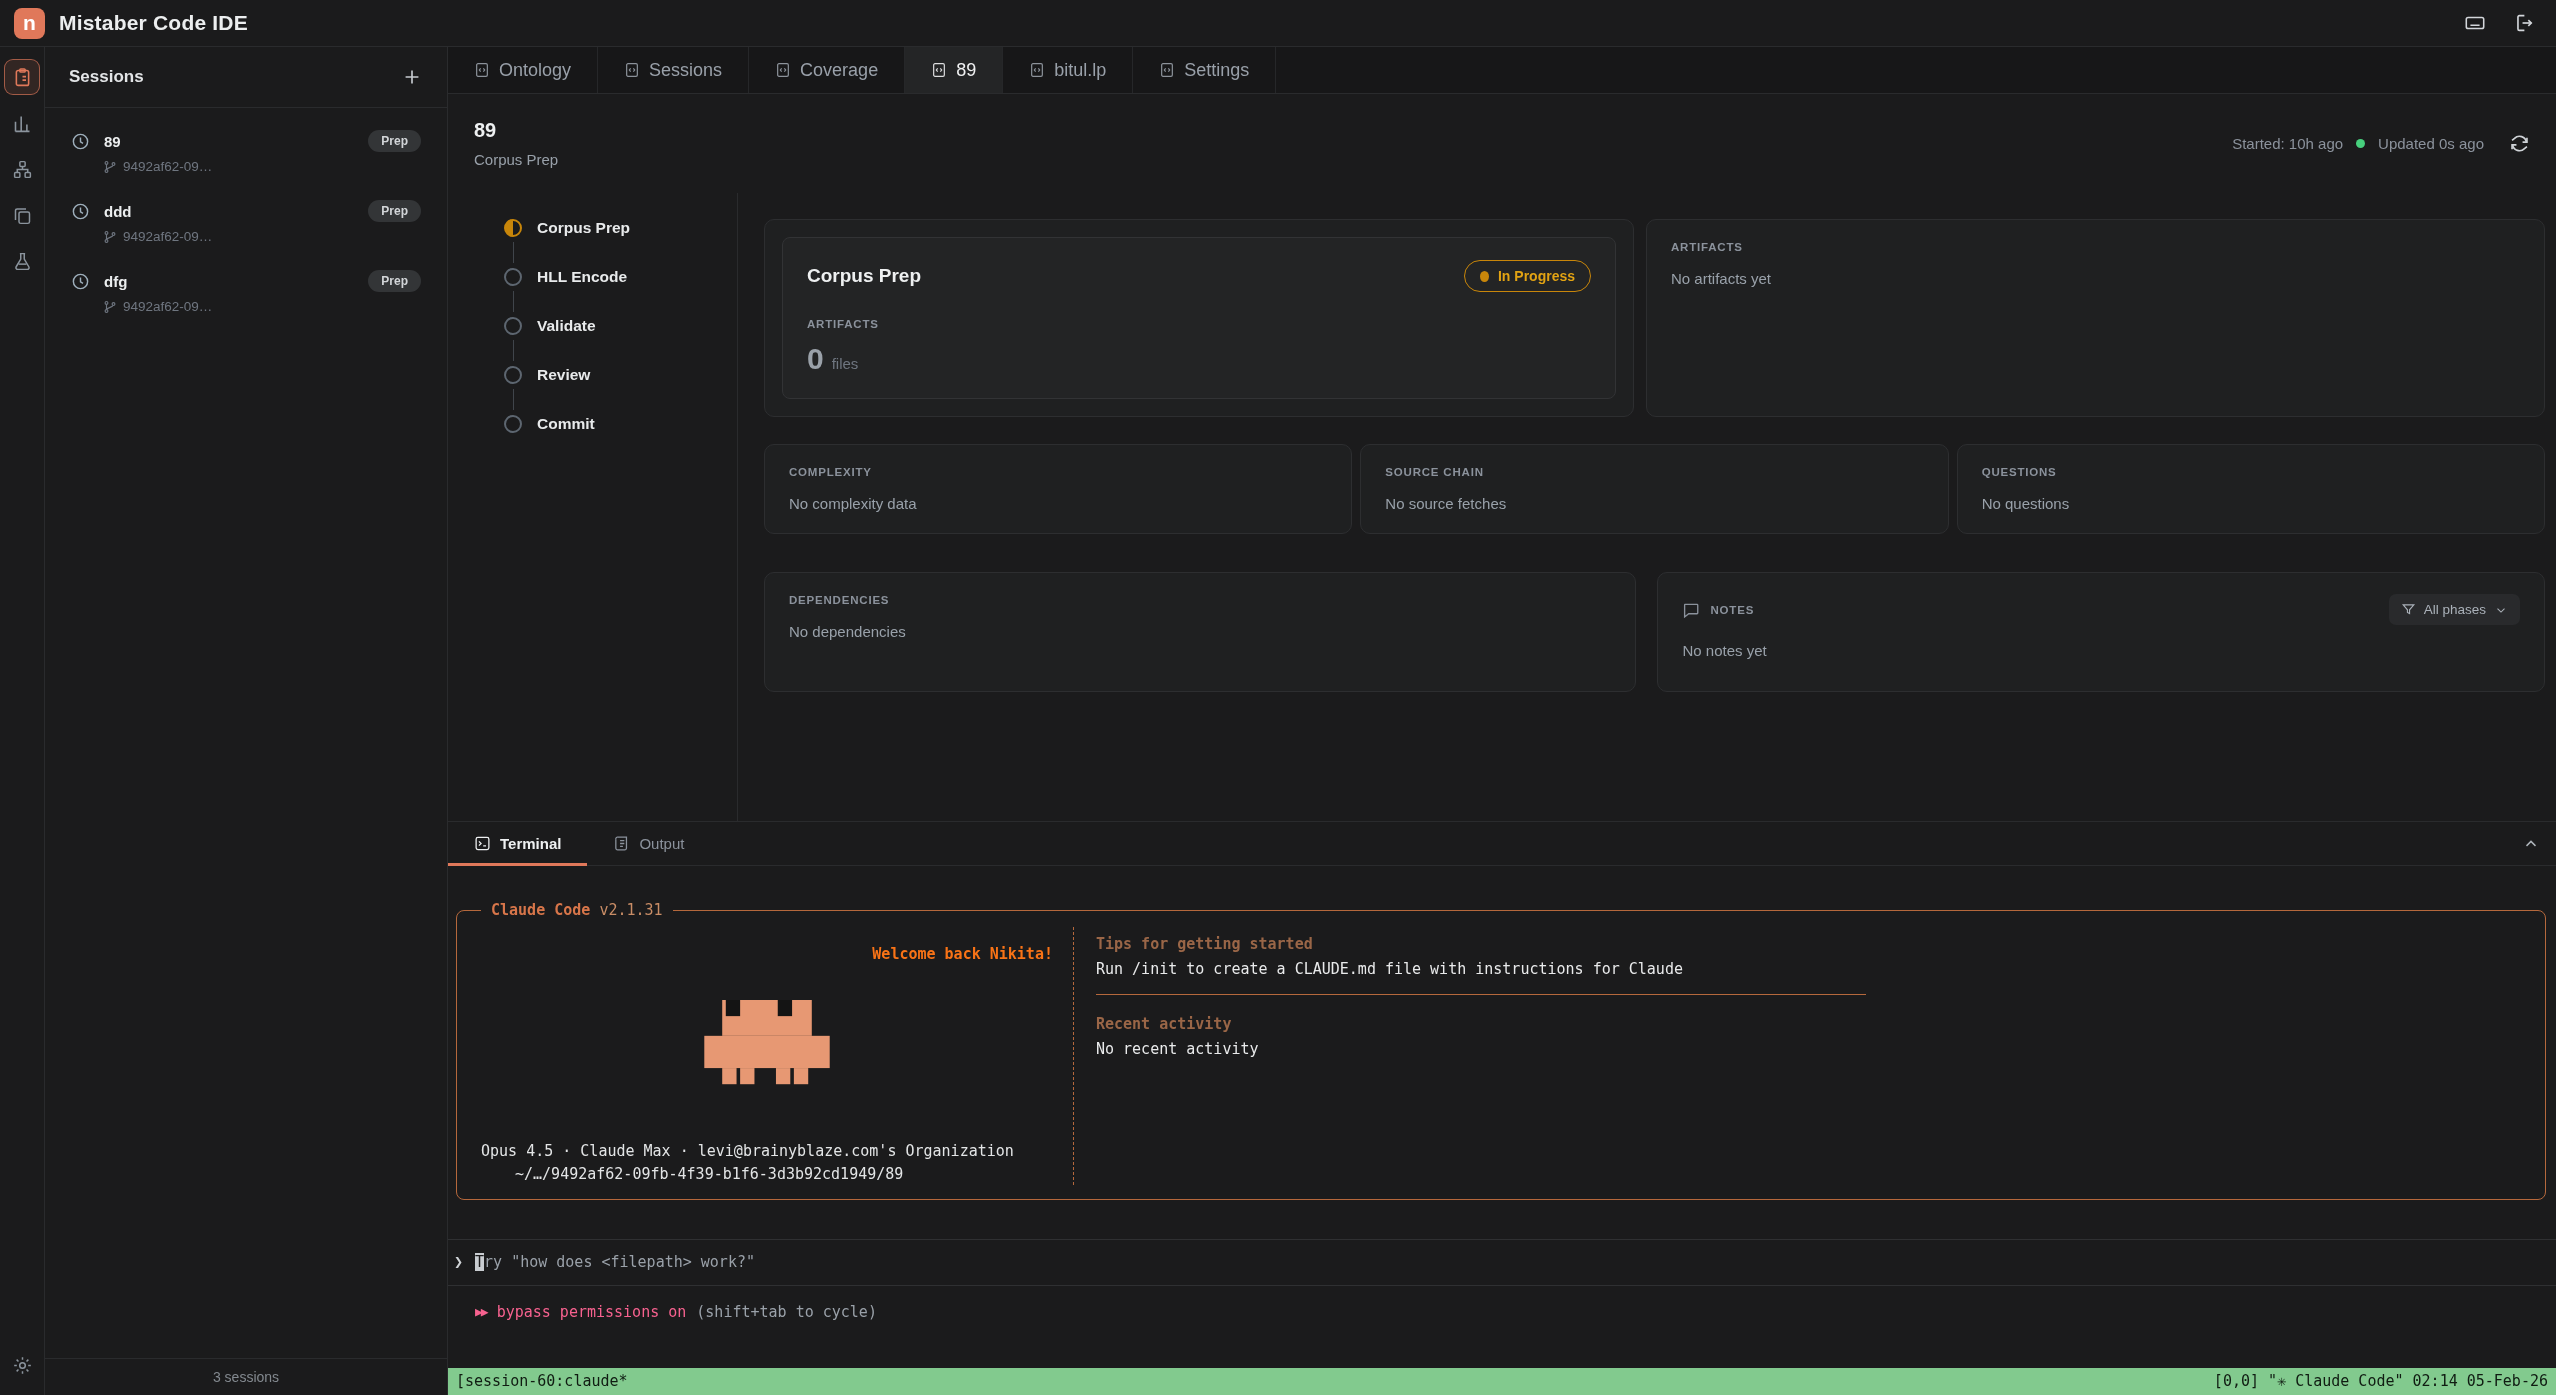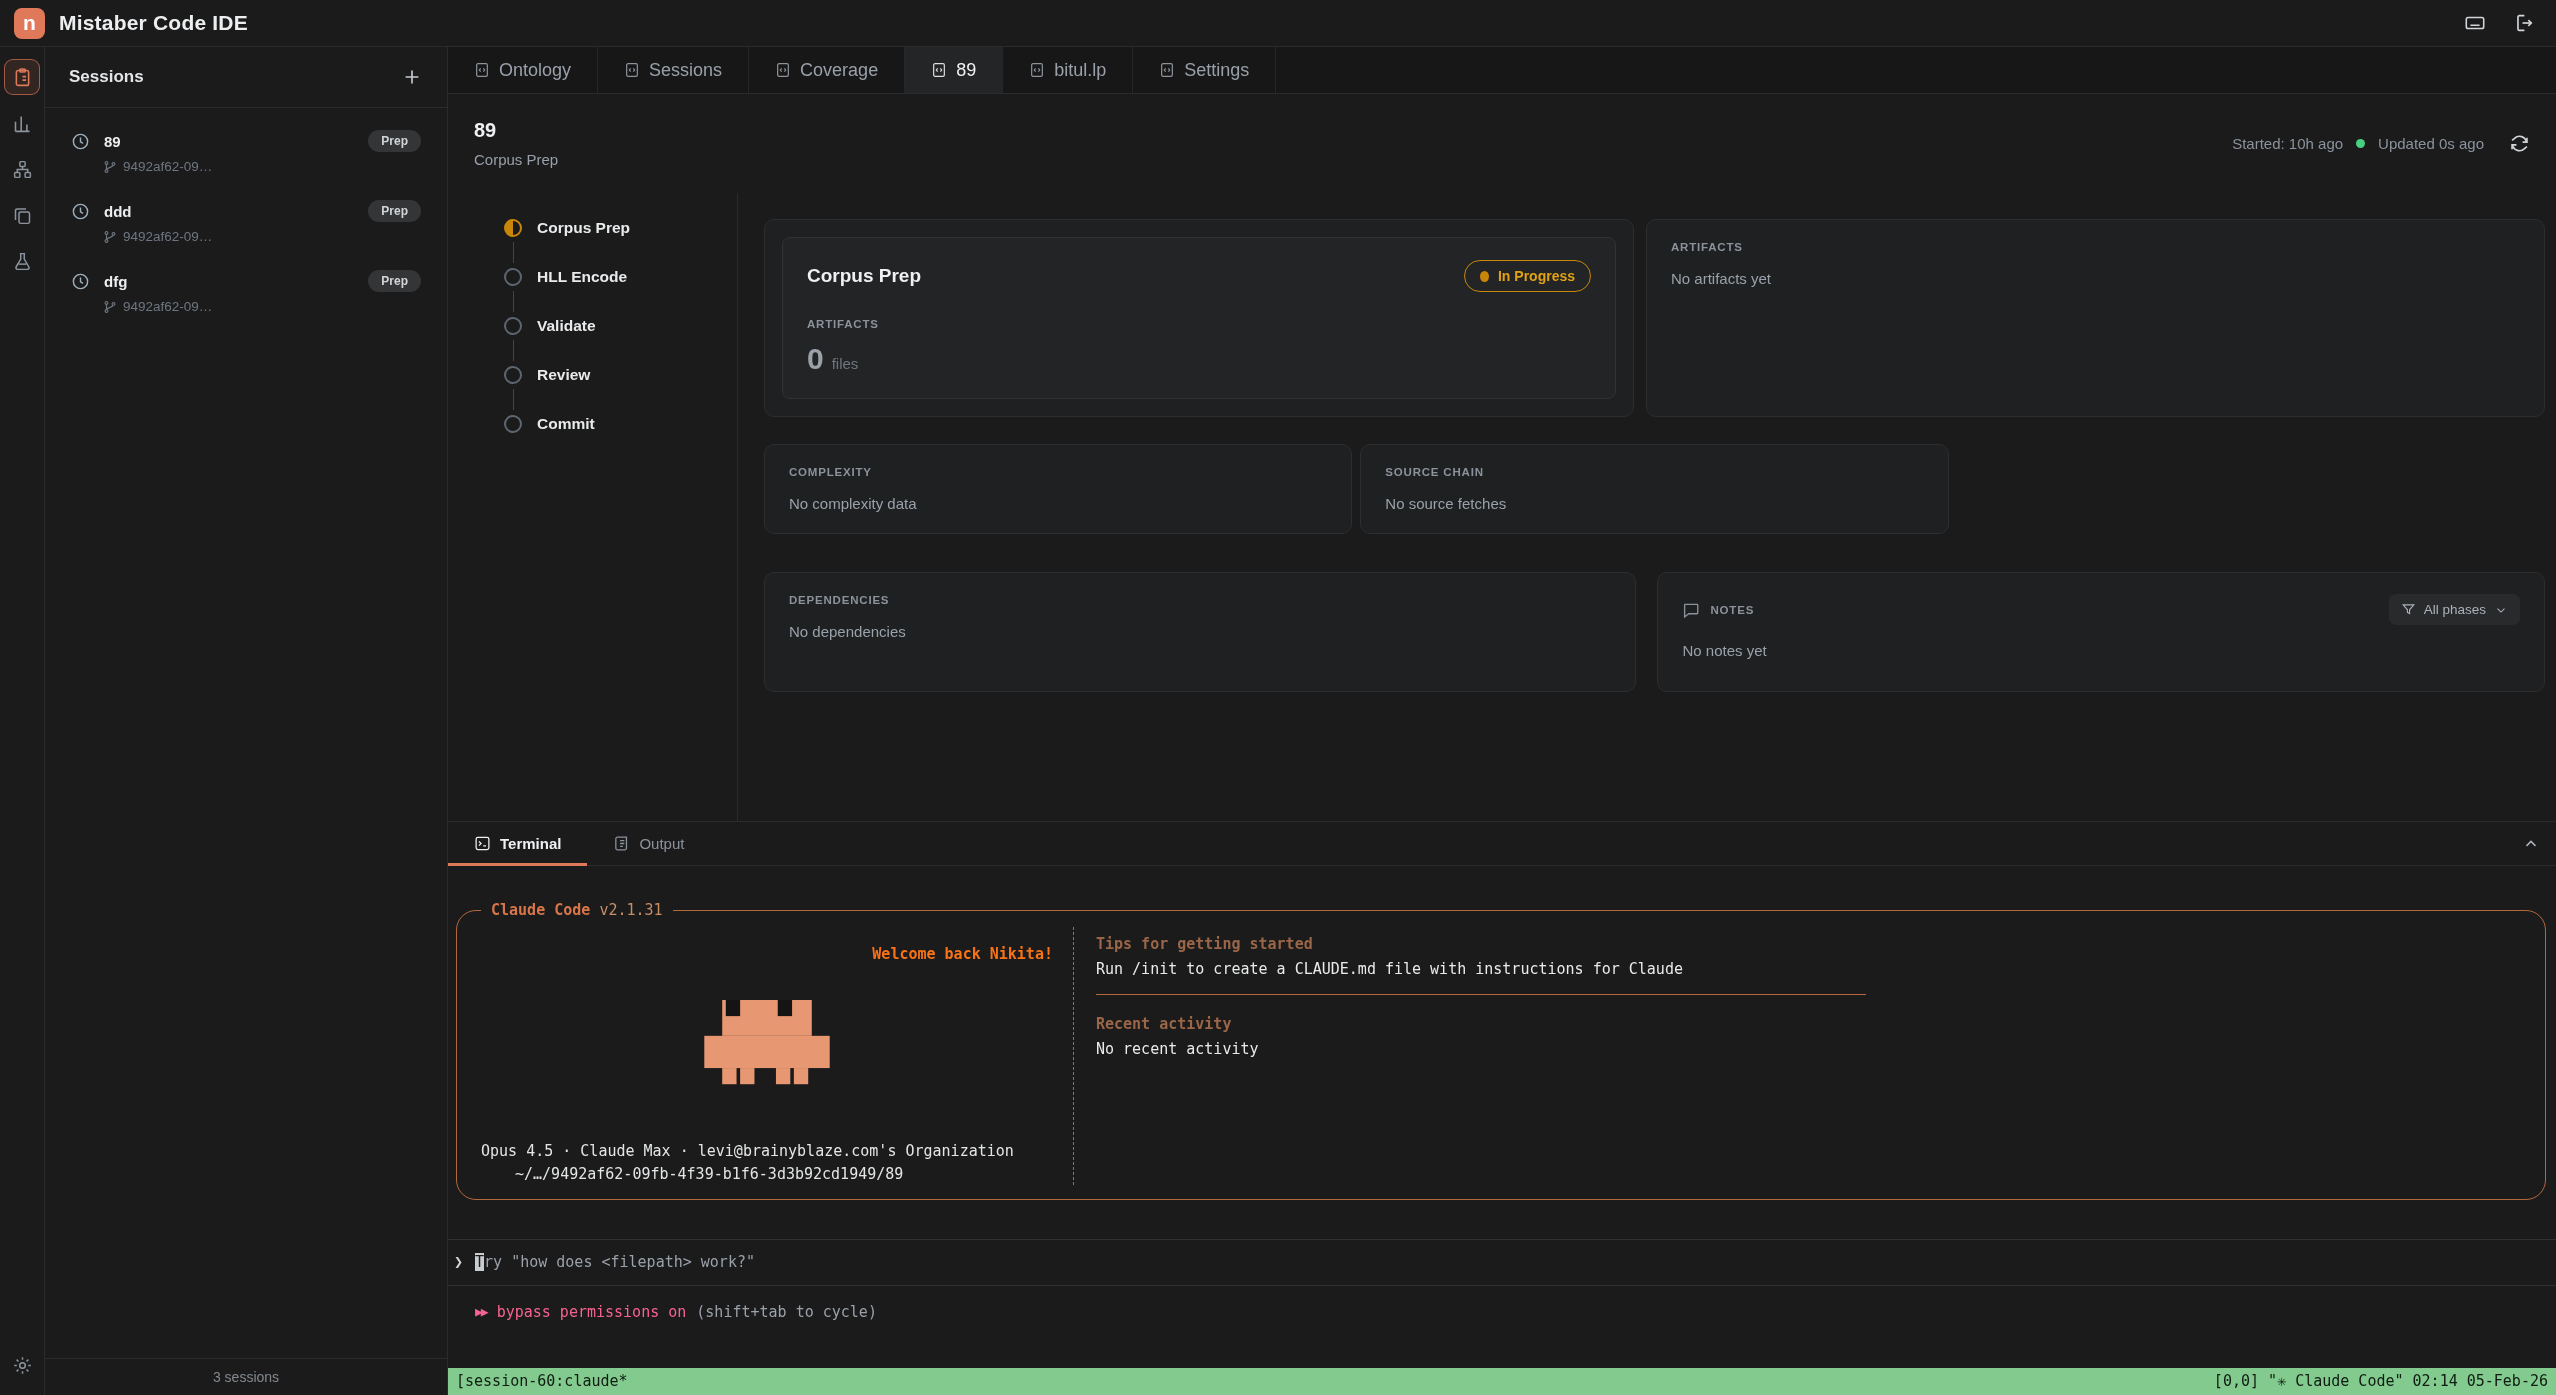--- a/index.html
+++ b/index.html
@@ -124,21 +124,21 @@
   .term-tab{ height:100%; display:flex; align-items:center; gap:9px; padding:0 26px;
     color:#8b929c; font-size:15px; cursor:pointer; position:relative; }
   .term-tab.active{ color:#eef0f1; font-weight:700; }
   .term-tab.active::after{ content:""; position:absolute; left:0; right:0; bottom:-1px;
     height:3px; background:var(--accent); }
   .term-collapse{ margin-left:auto; margin-right:16px; color:#aeb4ba; cursor:pointer; }
 
   .term-body{ flex:1; display:flex; flex-direction:column; font-size:15px; line-height:1.5;
     color:#d7d9da; min-height:0; }
 
-  .claude-box{ margin:44px 10px 0 8px; border:1.5px solid var(--term-border); border-radius:20px;
+  .claude-box{ margin:44px 10px 0 8px; border:1.5px solid var(--term-border); border-radius:8px;
     position:relative; display:flex; padding:16px 0 14px; min-height:290px; }
   .claude-box-title{ position:absolute; top:-12px; left:24px; background:var(--bg);
     padding:0 10px; font-size:15px; }
   .cb-name{ color:var(--term-orange); font-weight:700; }
   .cb-ver{ color:#c98d66; }
   .cb-left{ flex:0 0 29.5%; display:flex; flex-direction:column; padding:6px 20px 0 24px; }
   .cb-welcome{ text-align:right; font-weight:700; color:#f97316; margin-top:10px; }
   .robot{ margin:34px auto 26px; }
   .cb-account{ color:#e3e5e6; margin-top:auto; }
   .cb-path{ color:#e3e5e6; padding-left:34px; white-space:nowrap; }
@@ -469,20 +469,24 @@
           </div>
 
           <div class="row2">
             <div class="card panel-pad">
               <div class="mini-label">COMPLEXITY</div>
               <div class="empty-text">No complexity data</div>
             </div>
             <div class="card panel-pad">
               <div class="mini-label">SOURCE CHAIN</div>
               <div class="empty-text">No source fetches</div>
+            </div>
+            <div class="card panel-pad">
+              <div class="mini-label">QUESTIONS</div>
+              <div class="empty-text">No questions</div>
             </div>
           </div>
 
           <div class="row3">
             <div class="card panel-pad">
               <div class="mini-label">DEPENDENCIES</div>
               <div class="empty-text">No dependencies</div>
             </div>
             <div class="card panel-pad">
               <div class="notes-head">

